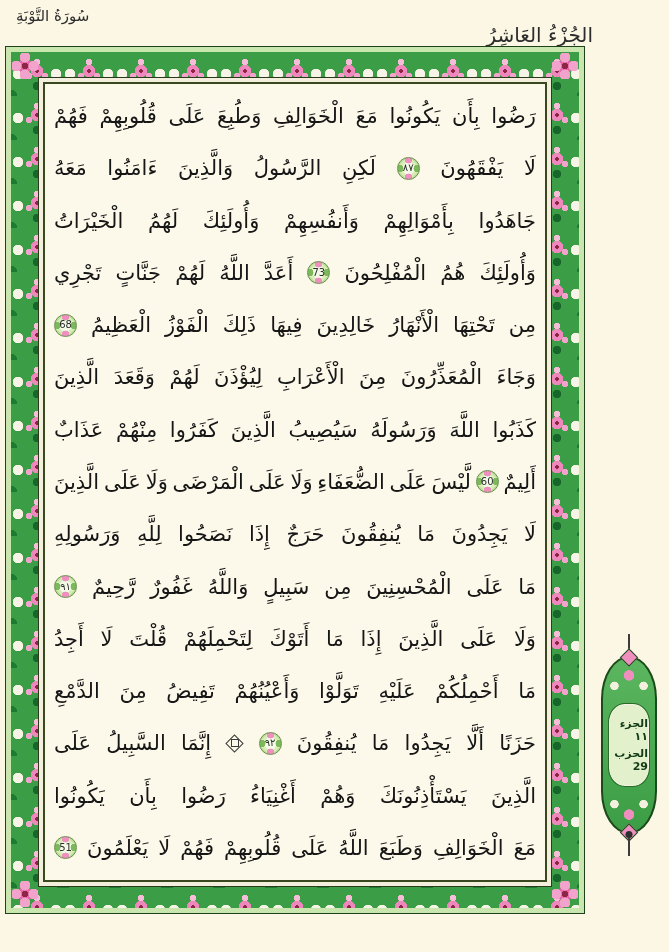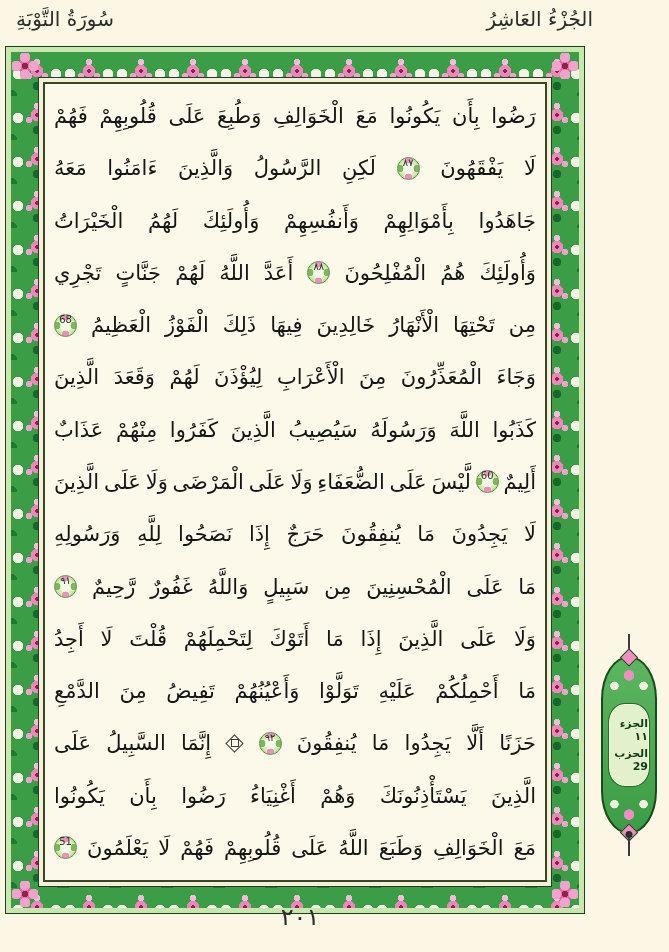--- a/index.html
+++ b/index.html
@@ -9,26 +9,26 @@
   .page {
     position: relative;
     width: 669px; height: 952px;
     background: #fbf7e4;
     overflow: hidden;
     direction: rtl;
   }
 
   
   .header-juz {
-    position: absolute; top: 7px; right: 76px;
+    position: absolute; top: 23px; right: 76px;
     font-size: 20px; color: #2c2c2c; letter-spacing: 0;
   }
   .header-surah {
     position: absolute; top: 7px; left: 16px;
-    font-size: 20px; color: #2c2c2c;
+    font-size: 15px; color: #2c2c2c;
   }
 
   
   .frame {
     position: absolute; left: 6px; top: 47px;
     width: 578px; height: 866px;
     border: 5px solid #c9e6ae;
     outline: 1px solid #1d421b;
     background-color: #3b9d45;
     background-image:
@@ -79,21 +79,21 @@
     direction: rtl;
     gap: 3px;
     font-size: 21px; color: #161616;
     white-space: nowrap;
   }
   .word { flex: 0 0 auto; }
 
   .ayah-marker {
     flex: 0 0 auto;
     width: 23px; height: 23px; border-radius: 50%;
-    display: inline-flex; justify-content: center;
+    display: inline-flex; align-items: center; justify-content: center;
     border: 1px solid #6a8f4e;
     background:
       radial-gradient(circle at 50% 8%,  #ef8fc0 0 3.5px, rgba(0,0,0,0) 4px),
       radial-gradient(circle at 50% 92%, #ef8fc0 0 3.5px, rgba(0,0,0,0) 4px),
       radial-gradient(circle at 8% 50%,  #7cb95b 0 3.5px, rgba(0,0,0,0) 4px),
       radial-gradient(circle at 92% 50%, #7cb95b 0 3.5px, rgba(0,0,0,0) 4px),
       radial-gradient(circle, #f3fae6 0 6px, #d9edbb 6px 9px, #bfe09a 9px);
   }
   .ayah-num { font-size: 10px; color: #2d2d2d; line-height: 1; }
 
@@ -200,21 +200,21 @@
             <span class="word">وَأَنفُسِهِمْ</span>
             <span class="word">وَأُولَئِكَ</span>
             <span class="word">لَهُمُ</span>
             <span class="word">الْخَيْرَاتُ</span>
           </div>
           <div class="line">
             <span class="word">وَأُولَئِكَ</span>
             <span class="word">هُمُ</span>
             <span class="word">الْمُفْلِحُونَ</span>
             <span class="ayah-marker">
-              <span class="ayah-num">٨٨</span>
+              <span class="ayah-num">73</span>
             </span>
             <span class="word">أَعَدَّ</span>
             <span class="word">اللَّهُ</span>
             <span class="word">لَهُمْ</span>
             <span class="word">جَنَّاتٍ</span>
             <span class="word">تَجْرِي</span>
           </div>
           <div class="line">
             <span class="word">مِن</span>
             <span class="word">تَحْتِهَا</span>
@@ -354,15 +354,14 @@
     <div class="stem stem-top"></div>
     <div class="medallion">
       <div class="medallion-inner">
         <div class="medallion-line">الجزء ١١</div>
         <div class="medallion-line">الحزب 29</div>
       </div>
     </div>
     <div class="stem stem-bottom"></div>
   </div>
 
-  <div class="page-number">٢٠١</div>
 
 </div>
 
 </body></html>

